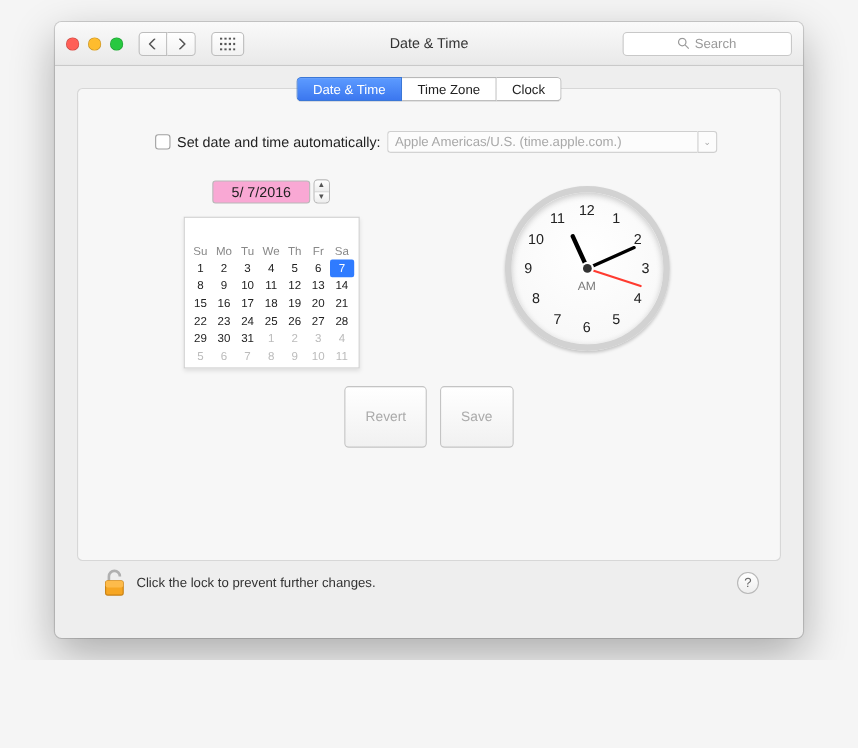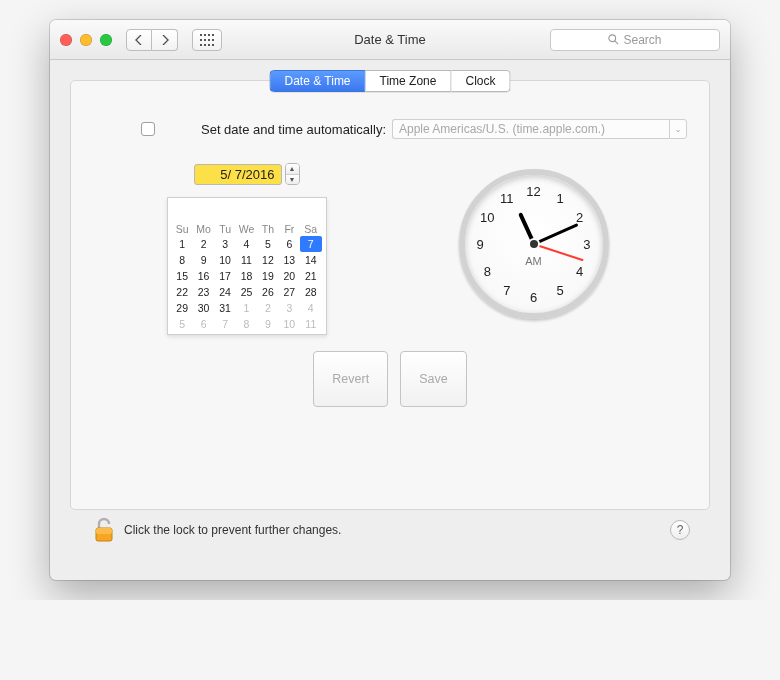--- a/index.html
+++ b/index.html
@@ -10,46 +10,46 @@
   .titlebar { height: 40px; background: linear-gradient(#fafafa,#e9e9e9); border-bottom: 1px solid #c9c9c9; display: flex; align-items: center; gap:8px; padding: 0 10px; position: relative; }
   .traffic { display:flex; gap:8px; align-items:center; }
   .dot { width:12px; height:12px; border-radius:50%; box-shadow: inset 0 0 0 .5px rgba(0,0,0,.25); }
   .dot.r{ background:#ff5f57;} .dot.y{ background:#febc2e;} .dot.g{ background:#28c840;}
   .nav { display:flex; margin-left:6px; }
   .navbtn { width:26px; height:22px; background:linear-gradient(#fff,#f2f2f2); border:1px solid #bdbdbd; display:flex; align-items:center; justify-content:center; font-size:10px; color:#555; }
   .navbtn:first-child{border-radius:4px 0 0 4px;} .navbtn:last-child{border-left:0; border-radius:0 4px 4px 0;}
   .gridbtn { width:30px; height:22px; margin-left:6px; background:linear-gradient(#fff,#f2f2f2); border:1px solid #bdbdbd; border-radius:4px; display:flex; align-items:center; justify-content:center; }
   .gridbtn svg{width:14px;height:12px;}
   .title { position:absolute; left:0; right:0; text-align:center; font-size:13px; color:#333; pointer-events:none; }
-  .search { margin-left:auto; width:170px; height:22px; background:#fff; border:1px solid #c8c8c8; border-radius:4px; display:flex; align-items:center; justify-content:center; gap:4px; color:#9a9a9a; font-size:12px;}
+  .search { margin-left:auto; width:154px; height:22px; background:#fff; border:1px solid #c8c8c8; border-radius:4px; display:flex; align-items:center; justify-content:center; gap:4px; color:#9a9a9a; font-size:12px;}
   .search svg{width:11px;height:11px;fill:#9a9a9a;}
 
   
   .body { padding: 20px; position:relative; }
   .panel { background:#f7f7f7; border:1px solid #d7d7d7; border-radius:5px; padding:28px 22px 30px; position:relative; min-height:430px; }
 
   
   .tabs { position:absolute; top:-11px; left:50%; transform:translateX(-50%); display:flex; border-radius:4px; overflow:hidden; box-shadow:0 .5px 0 rgba(0,0,0,.15);}
   .tab { font-size:12px; padding:3px 14px; background:#fff; border:1px solid #b8b8b8; border-left:none; color:#222; }
   .tab:first-child{border-left:1px solid #3b77d6; border-radius:4px 0 0 4px;}
   .tab:last-child{border-radius:0 4px 4px 0;}
   .tab.active{ background:linear-gradient(#5c9bff,#3b77ef); color:#fff; border-color:#3b77d6;}
 
   .autorow { display:flex; align-items:center; gap:6px; margin:10px 0 24px 48px;}
   .checkbox { width:14px; height:14px; border:1px solid #a0a0a0; border-radius:3px; background:#fff; flex-shrink:0; }
-  .autorow label{ font-size:13px; color:#222;margin-left:40px;}
+  .autorow label{ font-size:13px; color:#222;}
   .serverdd { flex:1; max-width:300px; height:20px; display:flex; align-items:center; }
   .serverdd .tx{ flex:1; border:1px solid #cfcfcf; border-right:0; border-radius:3px 0 0 3px; height:100%; display:flex; align-items:center; padding:0 6px; font-size:12px; color:#a8a8a8; background:#fcfcfc;}
   .serverdd .ar{ width:18px; height:100%; border:1px solid #cfcfcf; border-radius:0 3px 3px 0; display:flex; align-items:center; justify-content:center; font-size:8px; color:#a8a8a8; background:#fcfcfc;}
 
   .columns { display:flex; gap:40px; padding:0 30px;}
   .col{ flex:1; display:flex; flex-direction:column; align-items:center;}
 
   .stepperrow{ display:flex; align-items:center; gap:3px; margin-bottom:12px;}
-  .txtfield { border:1px solid #b8b8b8; border-radius:3px; background:#fde047; font-size:13px; padding:2px 6px; color:#222; min-width:88px; text-align:right; }
+  .txtfield { border:1px solid #b8b8b8; border-radius:3px; background:#f9a8d4; font-size:13px; padding:2px 16px; color:#222; min-width:88px; text-align:right; }
   .stepper { width:15px; height:22px; display:flex; flex-direction:column; border:1px solid #b8b8b8; border-radius:4px; overflow:hidden;}
   .stepper div{ flex:1; display:flex; align-items:center; justify-content:center; font-size:7px; color:#555; background:linear-gradient(#fff,#ededed);}
   .stepper div:first-child{border-bottom:1px solid #cfcfcf;}
 
   
   .calendar { width:160px; background:#fff; border:1px solid #cfcfcf; box-shadow:0 2px 4px rgba(0,0,0,.1); padding:4px 4px 2px;}
   .calhead{ display:flex; align-items:center; justify-content:space-between; padding:0 2px 2px;}
   .calhead .m{ font-weight:700; font-size:13px;}
   .calnav{ display:flex; gap:6px; align-items:center; font-size:9px; color:#555;}
   .calnav span{cursor:default;}

